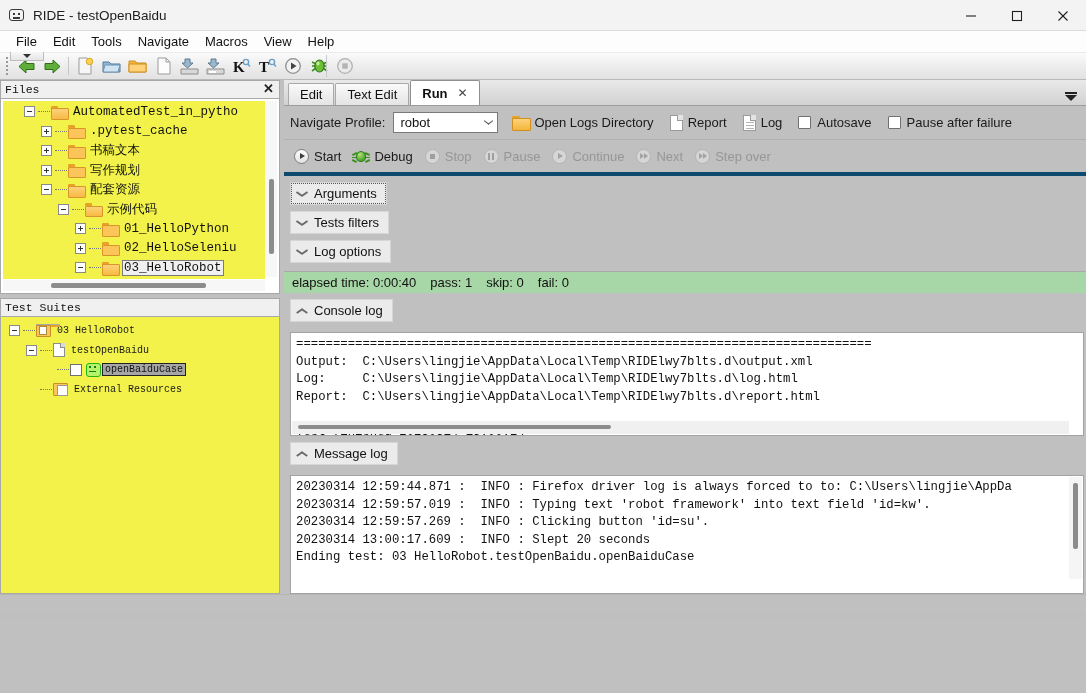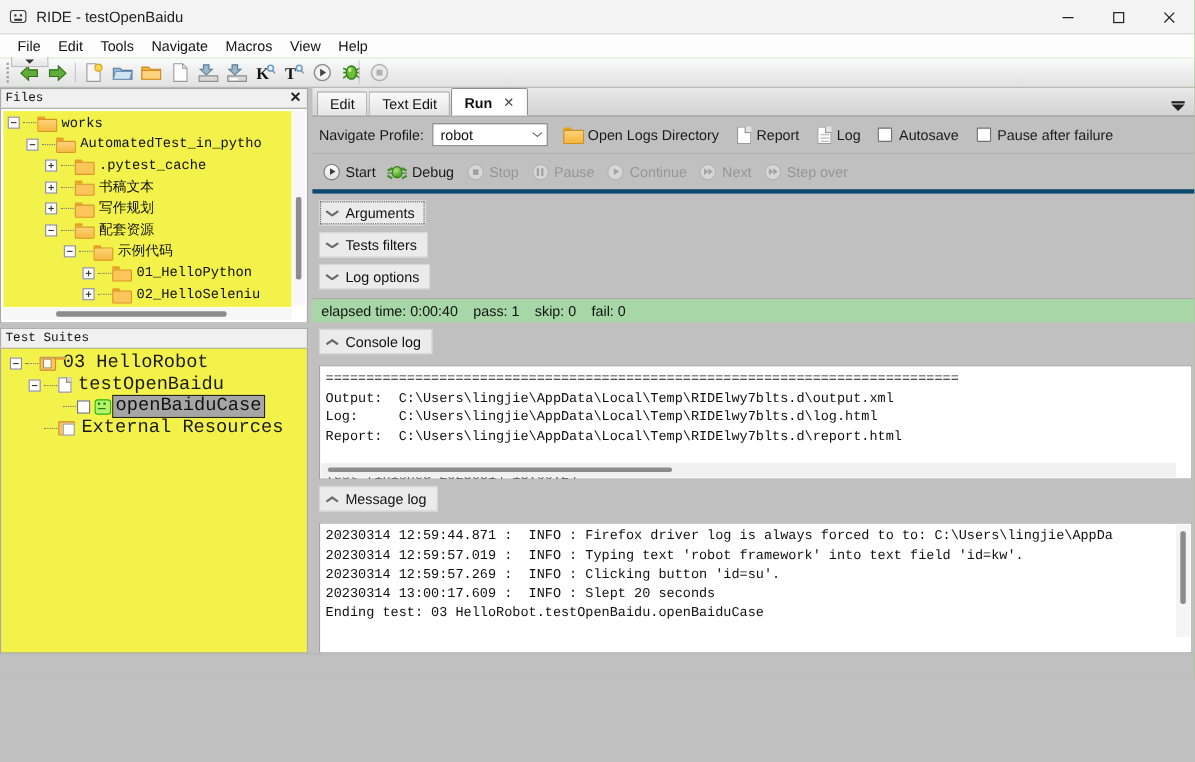--- a/index.html
+++ b/index.html
@@ -8,21 +8,21 @@
     width: 1086px; height: 693px;
     overflow: hidden;
     background: #c0c0c0;
     font-family: "Liberation Sans", sans-serif;
     font-size: 13px;
     color: #1a1a1a;
   }
   .app {
     width: 1086px; height: 618px;
     position: relative;
-    background: #84cc16;
+    background: #5eead4;
     display: flex; flex-direction: column;
   }
 
   
   .titlebar {
     height: 31px;
     background: #f3f3f3;
     border-bottom: 1px solid #dcdcdc;
     display: flex; align-items: center;
     flex: none;
@@ -257,21 +257,21 @@
   }
 
   
   .suites-panel { flex: none; height: 296px; display: flex; flex-direction: column; }
   .suites-wrap {
     flex: 1 1 auto; min-height: 0;
     background: #f2f24a;
     border: 1px solid #a8a8a8;
     overflow: hidden;
     font-family: "Liberation Mono", monospace;
-    font-size: 17px;
+    font-size: 10px;
     padding-top: 4px;
   }
   .suite-icon {
     width: 15px; height: 13px; flex: none; margin-right: 5px;
     position: relative;
   }
   .suite-icon .fld {
     position: absolute; inset: 1px 0 0 0;
     background: #fcc55a; border: 1px solid #c98f24; border-radius: 1px;
   }
@@ -719,27 +719,20 @@
 
     <div class="left-col">
 
       <div class="panel" style="flex:1 1 auto; min-height:0;">
         <div class="panel-head">
           <span>Files</span>
           <span class="close-x">✕</span>
         </div>
         <div class="tree-wrap">
           <div class="tree files-tree" id="files-tree">
-              <div class="trow">
-                <span class="tind" style="width: 4px;"></span>
-                <span class="tbox"></span>
-                <span class="dots"></span>
-                <span class="folder open"></span>
-                <span class="tlabel">works</span>
-              </div>
               <div class="trow">
                 <span class="tind" style="width: 21px;"></span>
                 <span class="tbox"></span>
                 <span class="dots"></span>
                 <span class="folder open"></span>
                 <span class="tlabel">AutomatedTest_in_pytho</span>
               </div>
               <div class="trow">
                 <span class="tind" style="width: 38px;"></span>
                 <span class="tbox plus"></span>

